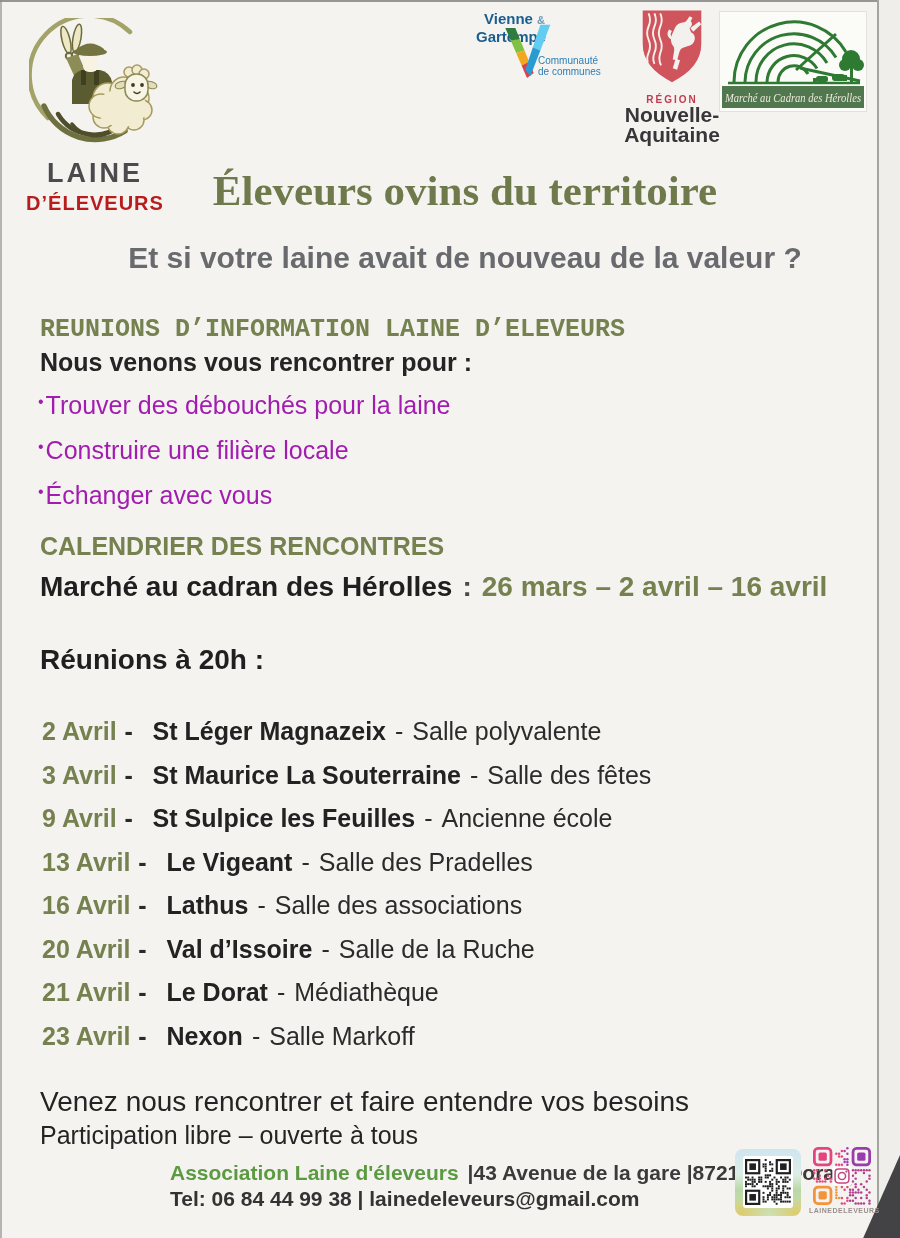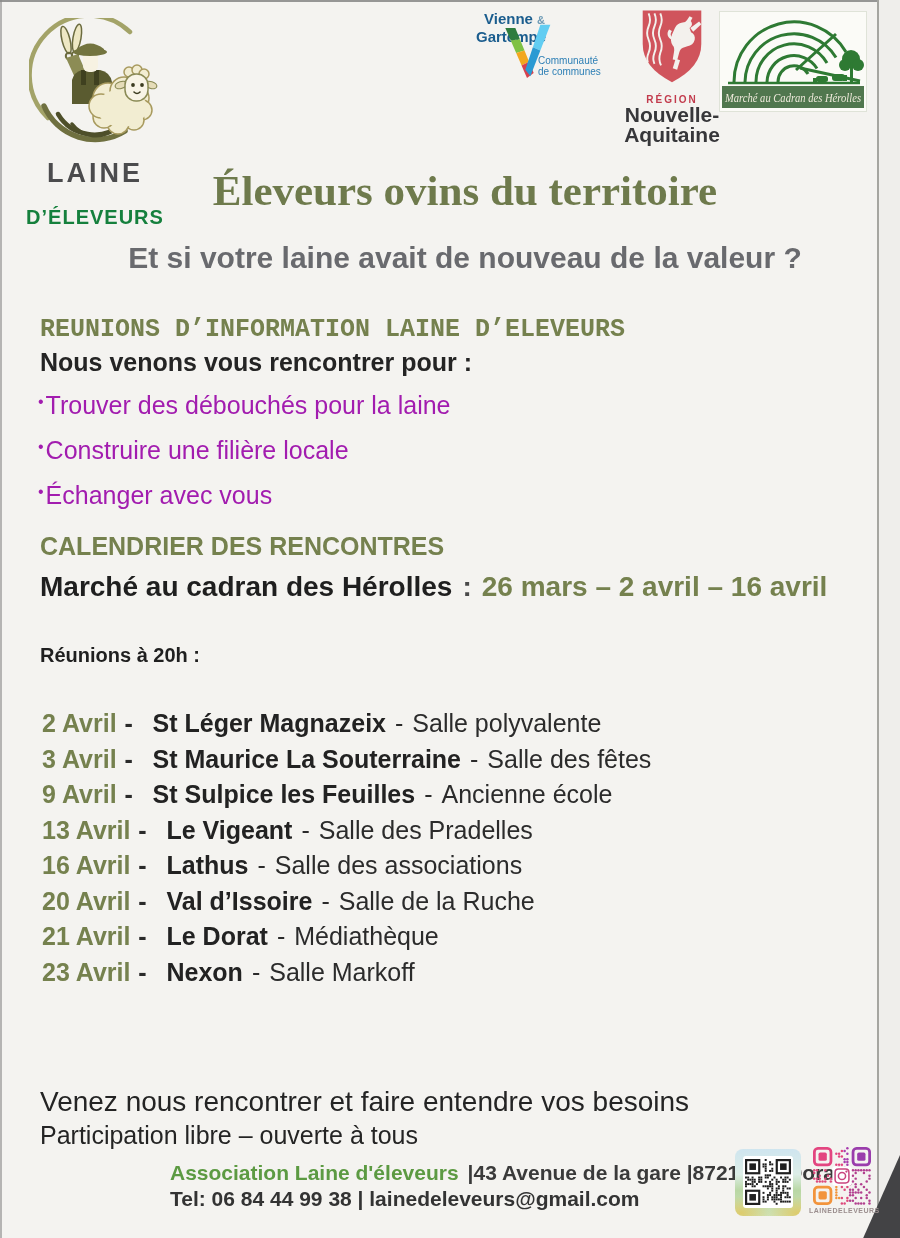--- a/index.html
+++ b/index.html
@@ -12,21 +12,21 @@
   #edge-top{left:0;top:0;width:880px;height:2px;background:#6e6e6e;opacity:.7;}
   #edge-left{left:0;top:0;width:2px;height:1238px;background:#8a8a8a;opacity:.6;}
   #edge-right-line{left:877px;top:0;width:2px;height:1238px;background:#a5a5a0;}
   #edge-right-strip{left:879px;top:0;width:21px;height:1238px;background:#efeeeb;}
   #edge-wedge{left:860px;top:1155px;width:40px;height:83px;background:#434345;
               clip-path:polygon(100% 0,100% 100%,8% 100%);}
 
   
   #laine-logo{left:22px;top:18px;width:146px;text-align:center;}
   #laine-logo .wordmark1{font-size:27px;font-weight:bold;color:#4b4b4d;letter-spacing:3px;margin-top:6px;}
-  #laine-logo .wordmark2{font-size:20px;font-weight:bold;color:#15803d;letter-spacing:1px;margin-top:17px;}
+  #laine-logo .wordmark2{font-size:20px;font-weight:bold;color:#b91c1c;letter-spacing:1px;margin-top:3px;}
 
   
   #vg-logo{left:476px;top:10px;width:132px;height:82px;}
   .vg-t1{position:absolute;left:8px;top:0;font-size:15px;font-weight:bold;color:#1b5d8e;}
   .vg-amp{font-size:11px;color:#6d9ab5;}
   .vg-t2{position:absolute;left:0;top:18px;font-size:15px;font-weight:bold;color:#1b5d8e;}
   .vg-v{position:absolute;left:26px;top:12px;}
   .vg-cc{position:absolute;left:62px;top:45px;font-size:10px;line-height:11px;color:#2d7fb5;width:70px;}
 
   
@@ -49,25 +49,25 @@
   #reunions-heading{top:315px;font-family:Liberation Mono, monospace;}
   #intro-line{left:40px;top:348px;font-size:25px;font-weight:bold;color:#242424;text-align:right;}
   .bullet-row{left:38px;font-size:25px;color:#a21caf;}
   #bullet-0{top:391px;} #bullet-1{top:436px;} #bullet-2{top:481px;}
   .bullet-char{font-size:16px;vertical-align:7px;margin-right:2px;}
   #calendar-heading{top:532px;}
   #market-line{left:40px;top:571px;font-size:28px;}
   #market-line .mlabel{font-weight:bold;color:#1f1f1f;}
   #market-line .msep{font-weight:bold;color:#4a4a4a;margin:0 10px;}
   #market-line .mdates{font-weight:bold;color:#75814e;}
-  #meetings-label{left:40px;top:644px;font-size:20px;font-weight:bold;color:#1f1f1f;text-align:center;}
+  #meetings-label{left:40px;top:644px;font-size:28px;font-weight:bold;color:#1f1f1f;text-align:center;}
 
   
   #events{left:42px;top:706px;width:720px;}
-  .evt{height:35.5px;line-height:35.5px;font-size:25px;white-space:nowrap;}
+  .evt{height:35.5px;line-height:35.5px;font-size:25px;white-space:nowrap;margin-top:8px;}
   .evt-date{display:inline-block;min-width:74px;font-weight:bold;color:#75814e;}
   .evt-dash{display:inline-block;width:24px;text-align:center;font-weight:bold;color:#2a2a2a;}
   .evt-place{font-weight:bold;color:#222;margin-left:12px;}
   .evt-sep{color:#2a2a2a;margin:0 9px;}
   .evt-venue{color:#2b2b2b;}
 
   #closing-1{left:40px;top:1086px;font-size:28px;color:#242424;}
   #closing-2{left:40px;top:1121px;font-size:25px;color:#242424;}
 
   

